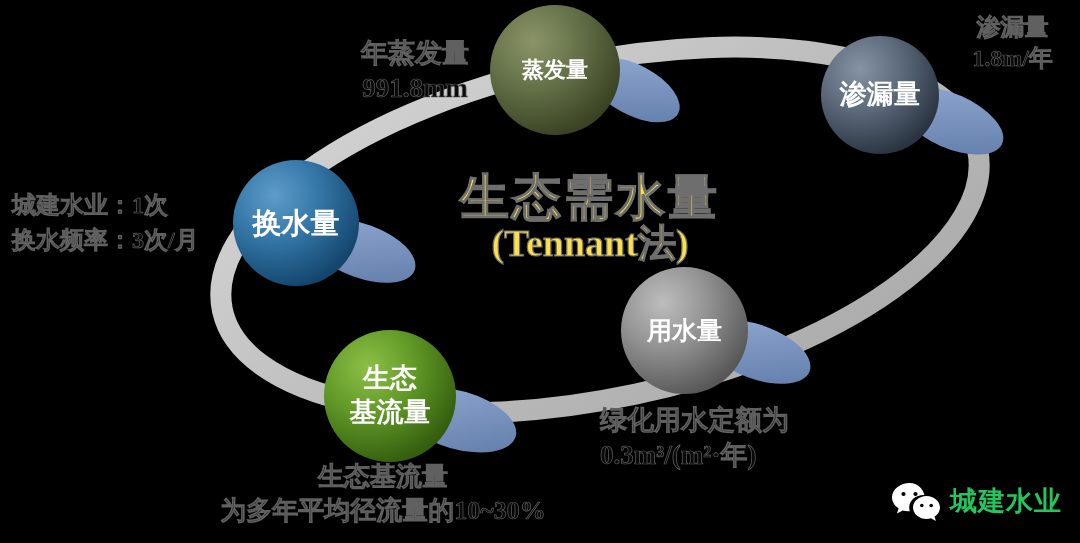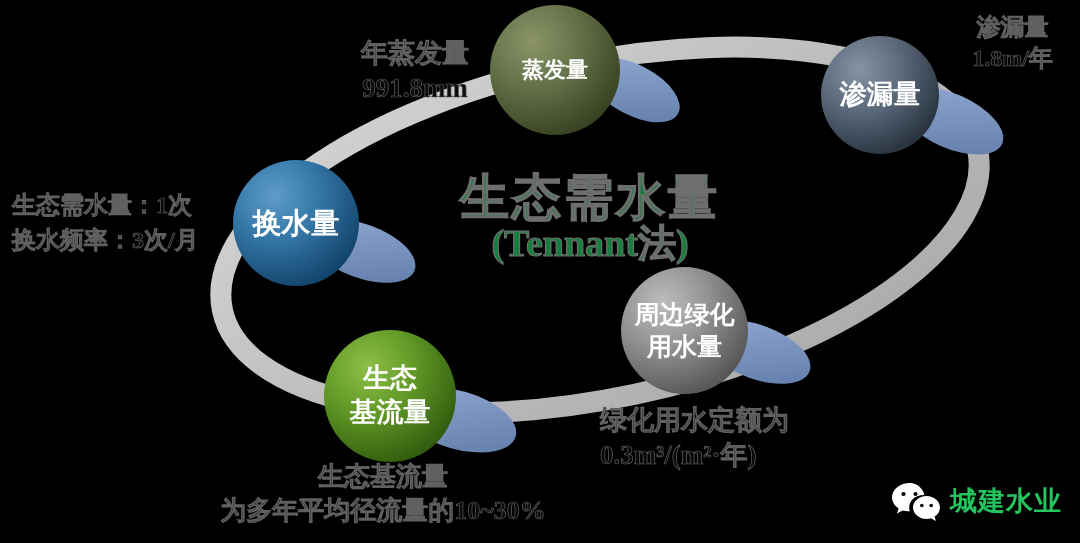--- a/index.html
+++ b/index.html
@@ -67,21 +67,21 @@
   #ann-seepage{left:945px;top:12px;width:135px;text-align:center;font-size:24px;}
   #ann-exchange{left:12px;top:188px;width:215px;text-align:left;font-size:24px;line-height:1.45;}
   #ann-baseflow{left:218px;top:460px;width:330px;text-align:center;font-size:26px;}
   #ann-greening{left:600px;top:403px;width:280px;text-align:left;font-size:27px;}
 
   
   #center-title{
     position:absolute;
     left:350px;top:173px;width:480px;
     text-align:center;
-    color:#15803d;
+    color:#fde047;
     -webkit-text-stroke:1.2px #6e6e6e;
     font-family:"Liberation Serif", serif;
     font-weight:bold;
   }
   #center-title .t1{font-size:49px;letter-spacing:3px;line-height:1.0;}
   #center-title .t2{font-size:38px;line-height:1.15;}
 
   
   #watermark{
     position:absolute;
@@ -138,36 +138,35 @@
   <div class="ball" id="ball-baseflow">
     <span class="l1">生态</span>
     <span class="l2">基流量</span>
   </div>
 
   <div class="ball" id="ball-exchange">
     <span class="l1">换水量</span>
   </div>
 
   <div class="ball" id="ball-greening">
-    <span class="l1">周边绿化</span>
     <span class="l2">用水量</span>
   </div>
 
   <div class="ann" id="ann-evaporation">
     <div>年蒸发量</div>
     <div>991.8mm</div>
   </div>
 
   <div class="ann" id="ann-seepage">
     <div>渗漏量</div>
     <div>1.8m/年</div>
   </div>
 
   <div class="ann" id="ann-exchange">
-    <div>生态需水量：1次</div>
+    <div>城建水业：1次</div>
     <div>换水频率：3次/月</div>
   </div>
 
   <div class="ann" id="ann-baseflow">
     <div>生态基流量</div>
     <div>为多年平均径流量的10~30%</div>
   </div>
 
   <div class="ann" id="ann-greening">
     <div>绿化用水定额为</div>

